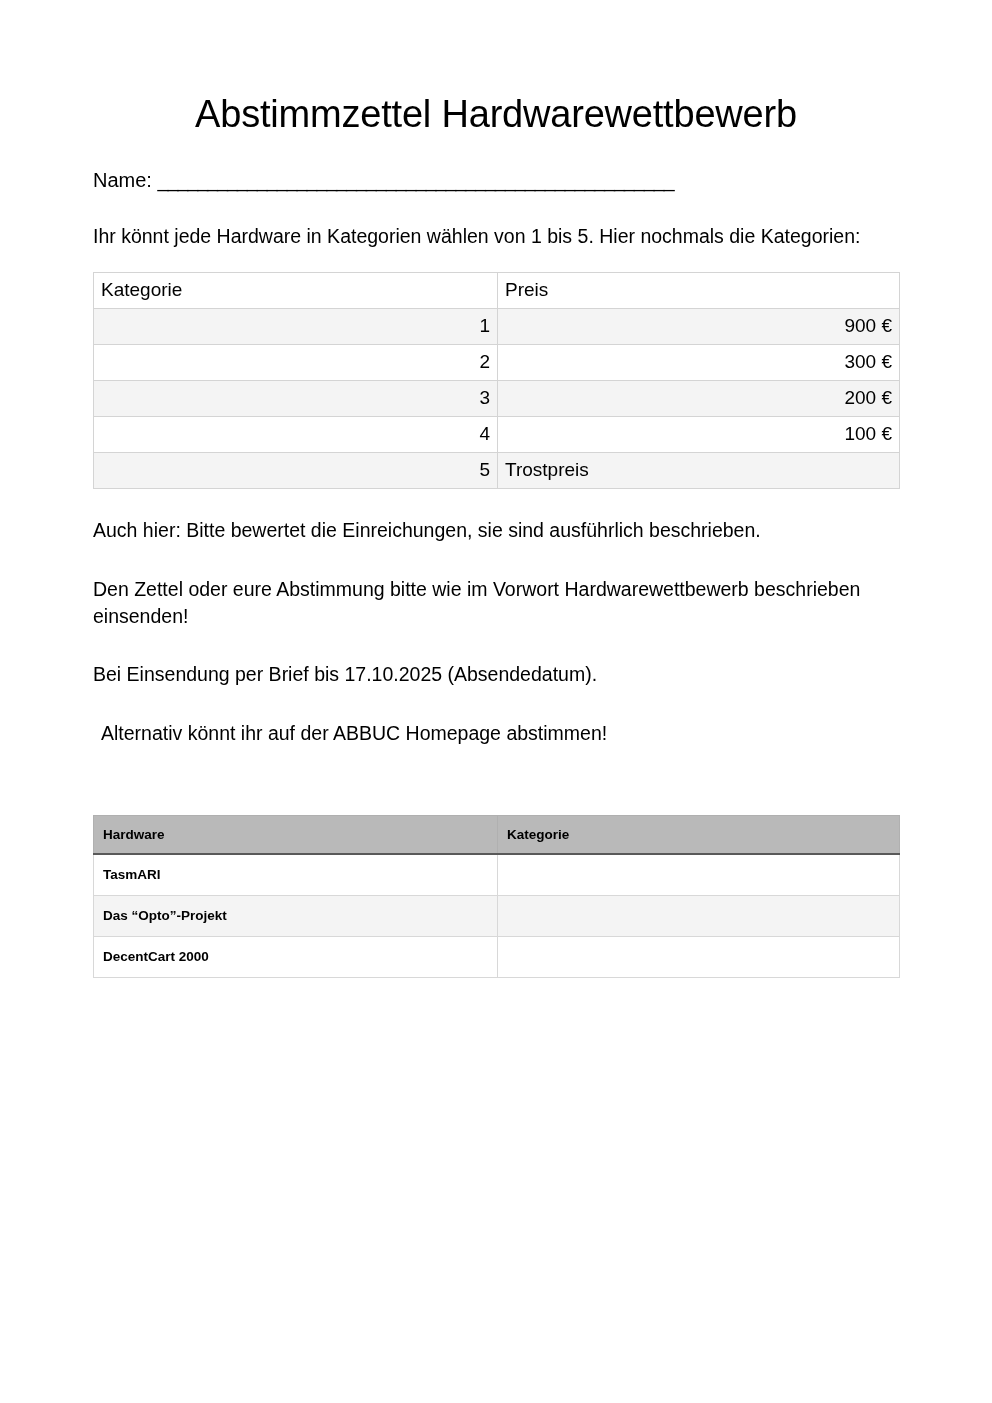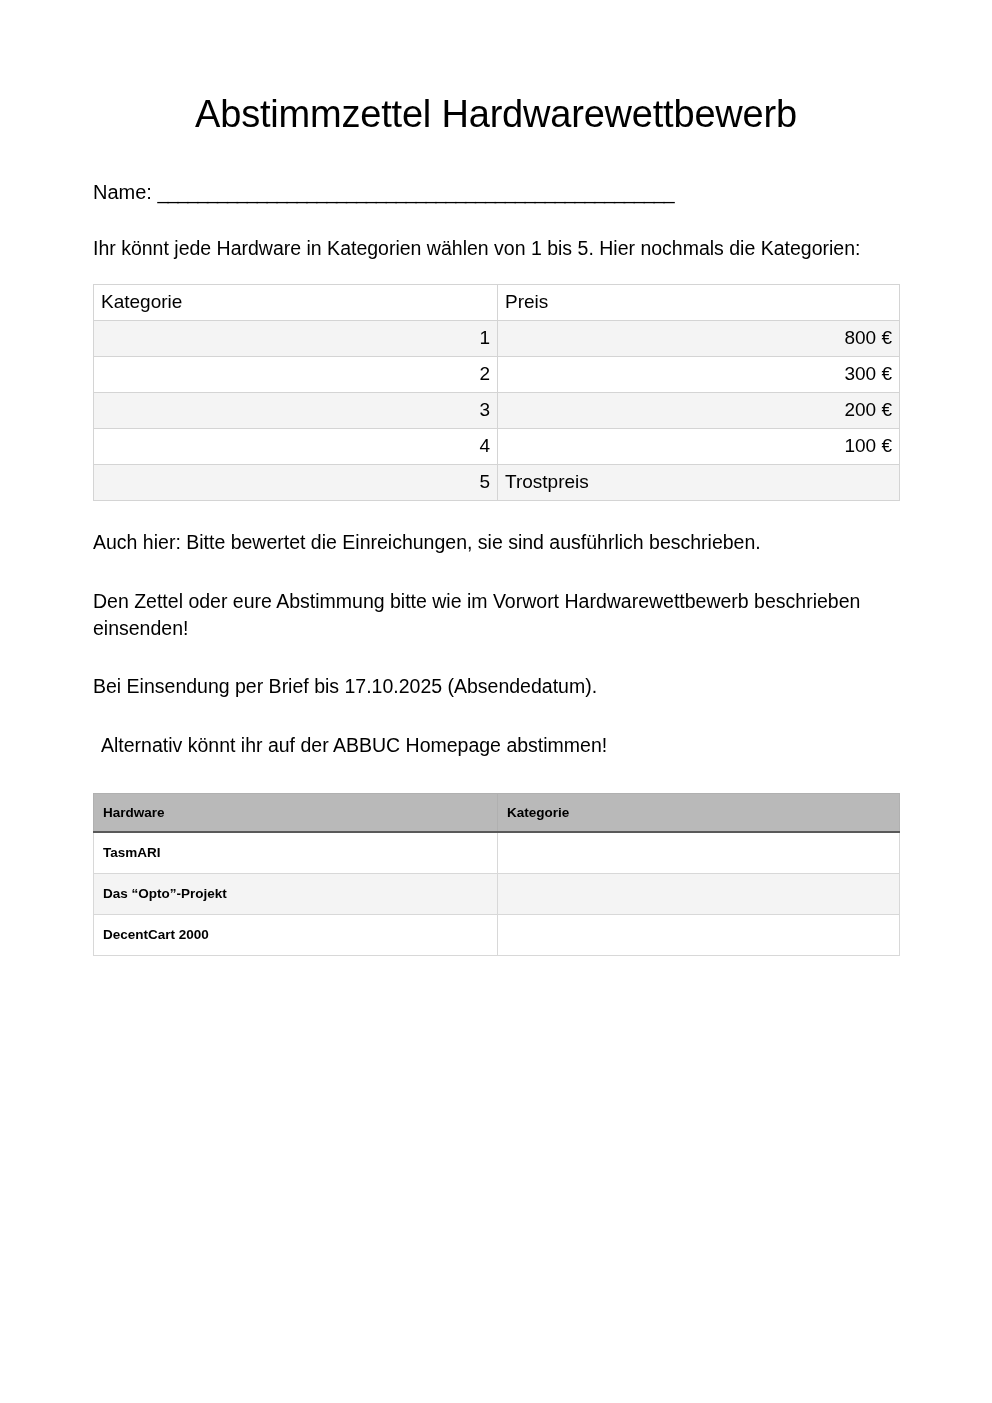--- a/index.html
+++ b/index.html
@@ -40,21 +40,21 @@
   .form-line {
     font-size: 20px;
     line-height: 1.25;
     white-space: nowrap;
     overflow: hidden;
   }
   .form-line .label { }
   .form-line .rule {
     letter-spacing: -1.2px;
   }
-  #name-line { margin-top: 44px; }
+  #name-line { margin-top: 32px; }
   #member-line { margin-top: 27px; }
 
   
   .para {
     font-size: 19.5px;
     line-height: 1.38;
     margin: 0;
     max-width: 806px;
   }
   #intro-para { margin-top: 30px; }
@@ -90,21 +90,21 @@
   .cat-table td.num { text-align: right; }
   .cat-table td.price-num { text-align: right; }
   .cat-table td.price-text { text-align: left; margin-top: 16px; }
   .cat-table tbody tr.shade td { background: #f4f4f4; }
   .cat-table tbody tr.plain td { background: #ffffff; }
 
   
   .hw-table {
     border-collapse: collapse;
     width: 806px;
-    margin-top: 34px;
+    margin-top: 68px;
     table-layout: fixed;
     border: 1px solid #d4d4d4;
   }
   .hw-table col.h1 { width: 404px; }
   .hw-table col.h2 { width: 402px; }
   .hw-table th {
     background: #b9b9b9;
     font-size: 13.5px;
     font-weight: 700;
     text-align: left;
@@ -145,21 +145,21 @@
       </colgroup>
     <thead>
       <tr>
         <th>Kategorie</th>
         <th>Preis</th>
       </tr>
     </thead>
     <tbody id="cat-body">
         <tr class="shade">
           <td class="num">1</td>
-          <td class="price-num">800 €</td>
+          <td class="price-num">900 €</td>
         </tr>
         <tr class="plain">
           <td class="num">2</td>
           <td class="price-num">300 €</td>
         </tr>
         <tr class="shade">
           <td class="num">3</td>
           <td class="price-num">200 €</td>
         </tr>
         <tr class="plain">

